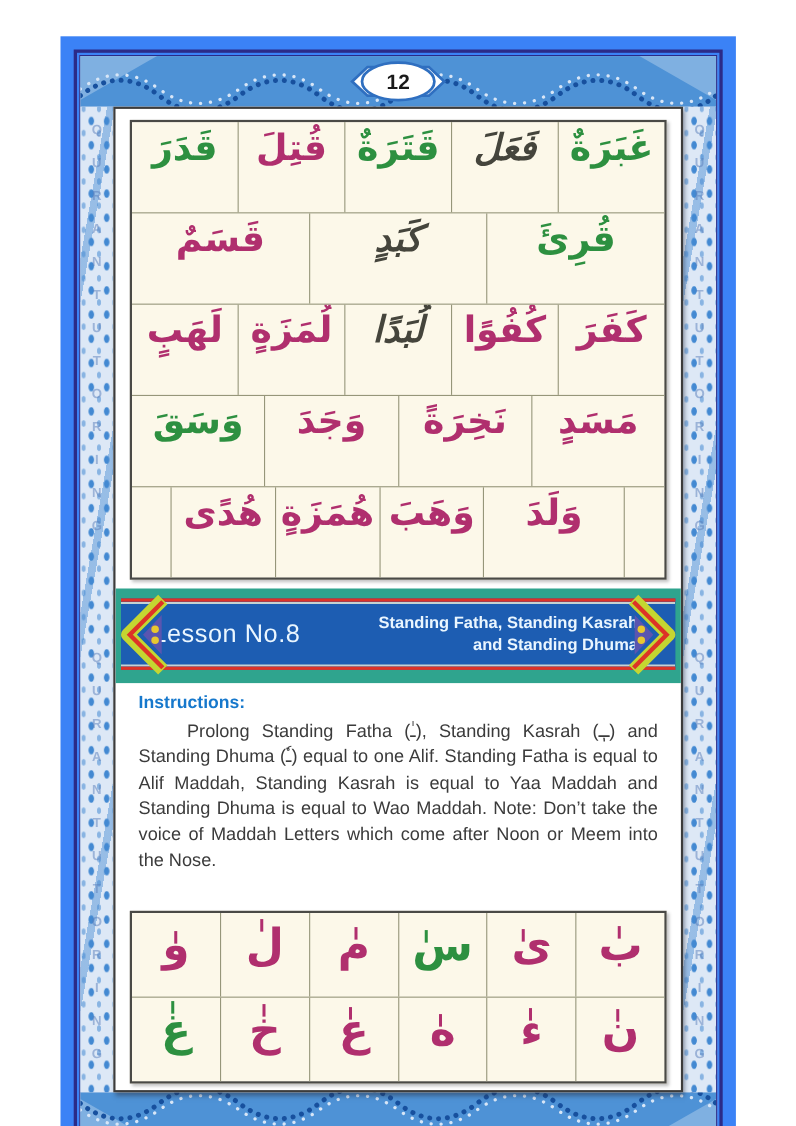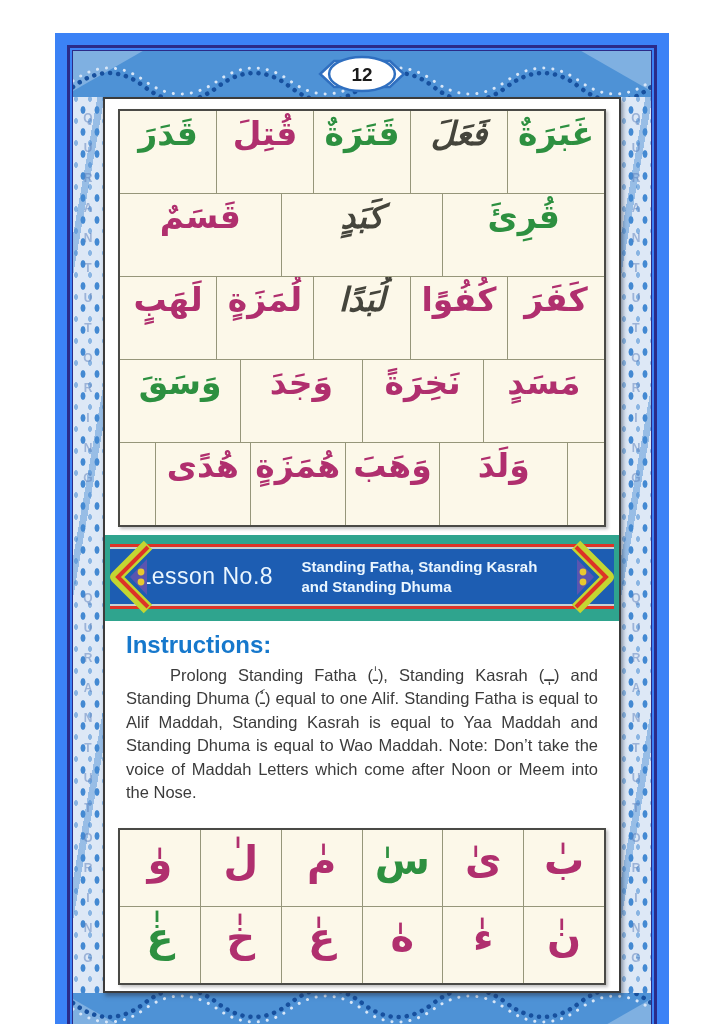--- a/index.html
+++ b/index.html
@@ -65,25 +65,25 @@
   .teal-strip { margin-top:8px; height:86px; background:#2fa48e; position:relative;
                 display:flex; align-items:center; }
   .banner-blue { position:absolute; left:5px; right:5px; top:9px; bottom:12px;
                  background:#1d5db2; border-top:3px solid #dd3327; border-bottom:3px solid #dd3327;
                  box-shadow:inset 0 2px 0 rgba(255,250,220,.75), inset 0 -2px 0 rgba(255,250,220,.75);
                  display:flex; align-items:center; }
   .banner-ornament { position:absolute; top:4px; height:76px; width:46px; z-index:2; }
   .banner-ornament.left { left:2px; }
   .banner-ornament.right { right:2px; transform:scaleX(-1); }
   .lesson-label { flex:0 0 38%; text-align:center; color:#eaf6ff; font-size:23px; letter-spacing:.5px; }
-  .banner-title { flex:1 1 auto; text-align:left; color:#eaf6ff; font-size:15px; font-weight:bold; line-height:1.3; padding-right:34px; }
+  .banner-title { flex:1 1 auto; text-align:right; color:#eaf6ff; font-size:15px; font-weight:bold; line-height:1.3; padding-right:34px; }
 
   
   .instructions { padding:10px 21px 6px 21px; flex:1 1 auto; }
-  .instructions h2 { color:#1678cc; font-size:24px; margin-bottom:5px; }
+  .instructions h2 { color:#1678cc; font-size:16px; margin-bottom:5px; }
   .instructions p { font-size:16.5px; color:#3b3b3b; text-align:justify; line-height:1.42; text-indent:44px; }
 </style>
 </head>
 <body>
 
 <div class="page">
   <div class="panel">
     <div class="frame">
       <div class="frame-inner">
 

